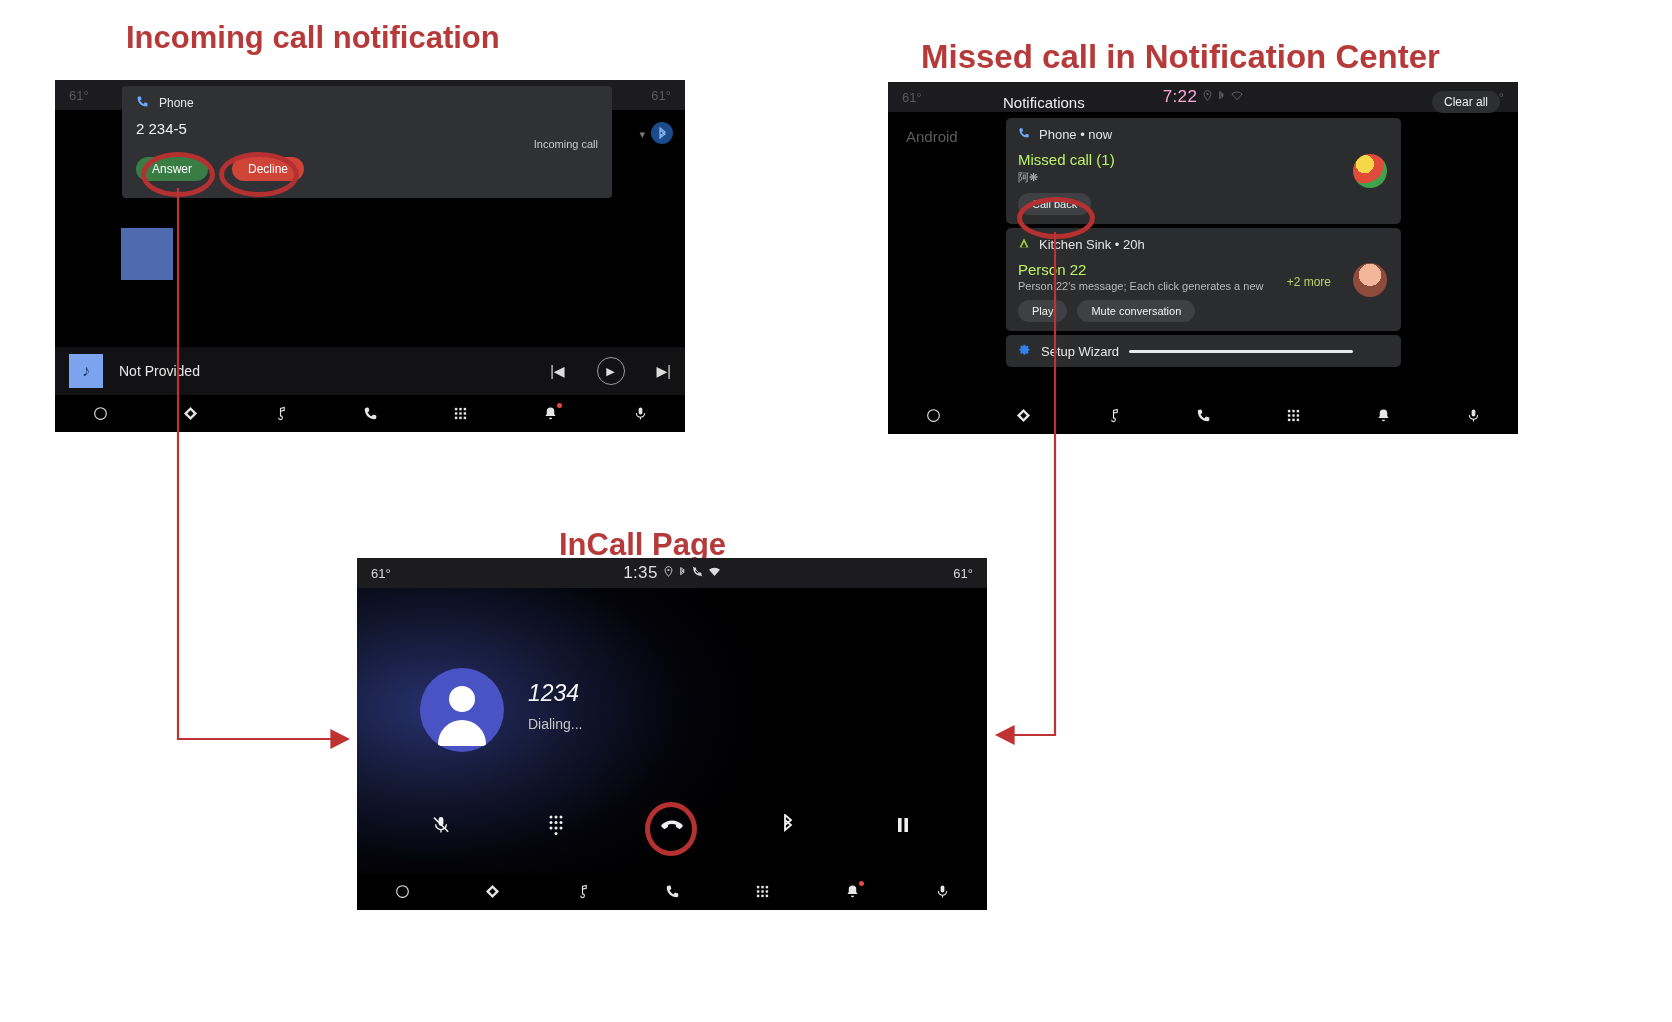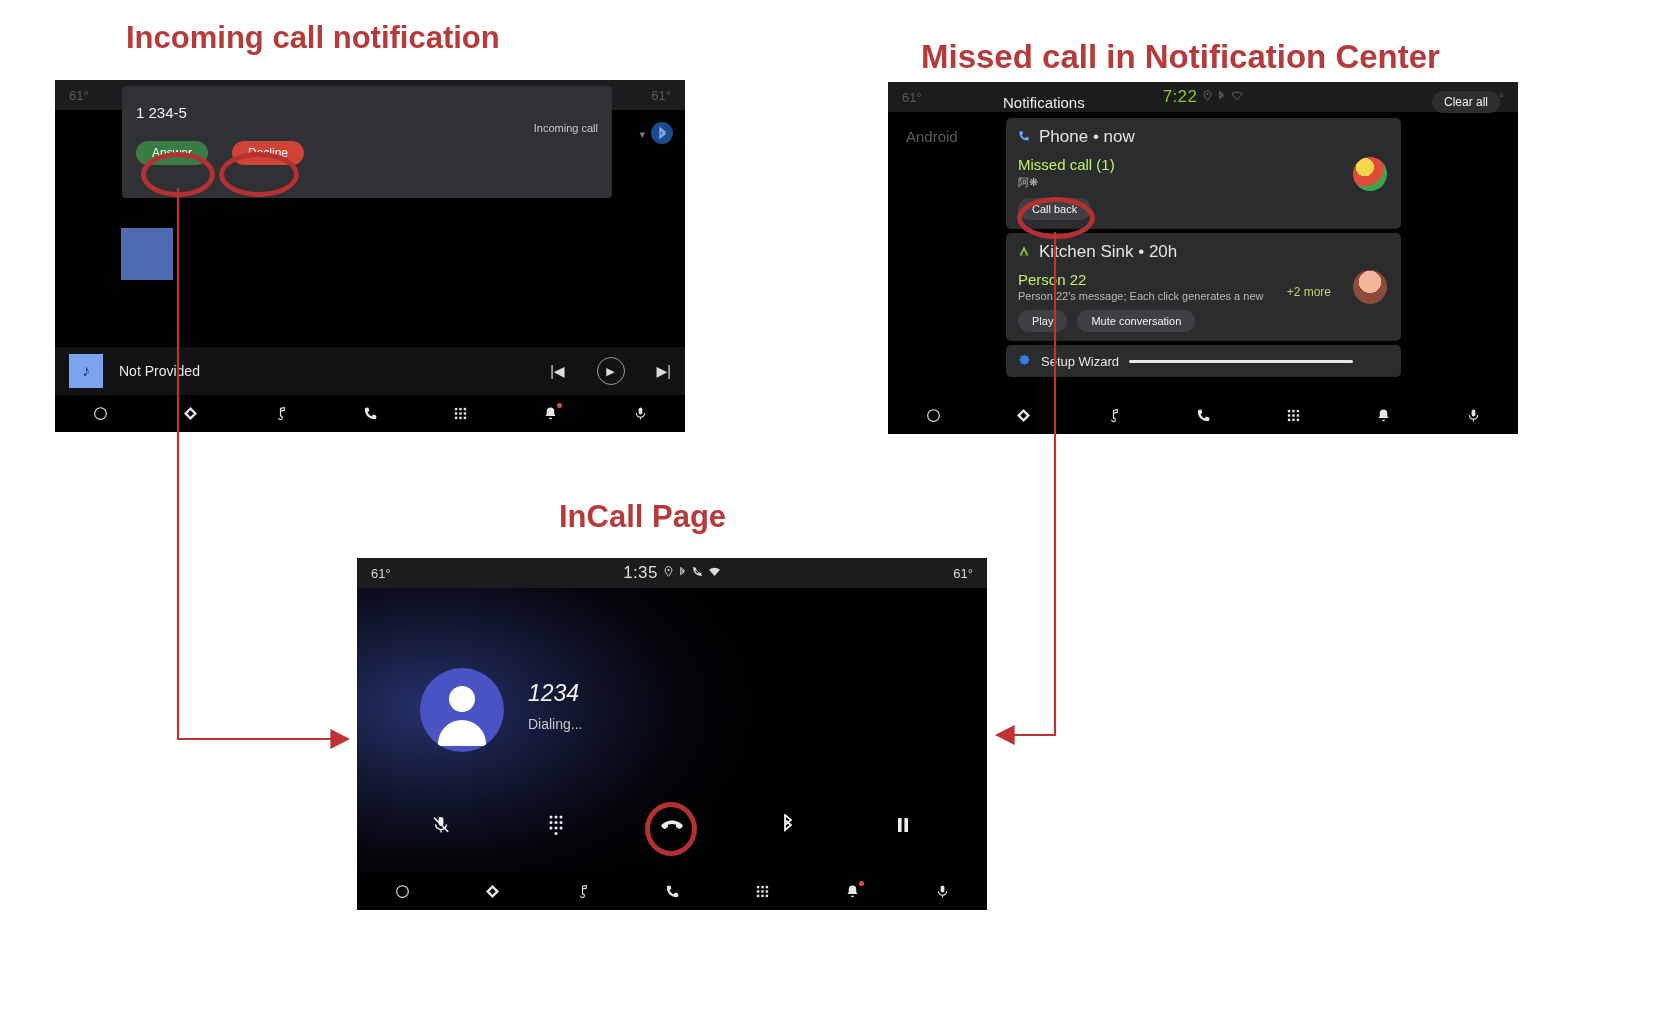--- a/index.html
+++ b/index.html
@@ -14,21 +14,21 @@
 
   .fig-title {
     position: absolute;
     color: #b73a3a;
     font-weight: bold;
     font-family: "Liberation Sans", sans-serif;
     white-space: nowrap;
   }
   #title-incoming { left: 126px; top: 20px; font-size: 31px; }
   #title-missed   { left: 921px; top: 38px; font-size: 33px; }
-  #title-incall   { left: 559px; top: 499px; font-size: 31px; }
+  #title-incall   { left: 559px; top: 527px; font-size: 31px; }
 
   
   .screen {
     position: absolute;
     background: #000;
     overflow: hidden;
   }
   .statusbar {
     position: absolute; left: 0; top: 0; width: 100%;
     height: 30px;
@@ -163,21 +163,21 @@
   }
   .notif-card {
     background: #2b2c2e;
     border-radius: 5px;
     margin-bottom: 4px;
     padding: 9px 12px;
     position: relative;
   }
   .nc-head {
     display: flex; align-items: center; gap: 9px;
-    color: #e3e3e3; font-size: 17px;
+    color: #e3e3e3; font-size: 13px;
   }
   .nc-head .nc-appicon { font-size: 12px; }
   .nc-title { margin-top: 9px; color: #bef264; font-size: 15px; }
   .nc-body  { margin-top: 2px; color: #b9b9b9; font-size: 11px;
               white-space: nowrap; overflow: hidden; text-overflow: clip;
               max-width: 300px; }
   .nc-actions { margin-top: 8px; display: flex; gap: 10px; }
   .nc-btn {
     background: #3f4043; color: #f1f1f1;
     border: none; border-radius: 13px;
@@ -279,21 +279,29 @@
     <div id="p1-bg-label">B</div>
     <div id="p1-bg-chevron">▾</div>
     <div id="p1-bg-bt">
       <svg width="11" height="13" viewBox="0 0 11 13">
           <path d="M3 3l5 4-5 4V1l5 4-5 4" fill="none" stroke="#8ab4f8" stroke-width="1.3"></path>
         </svg>
     </div>
     <div id="p1-bg-tile"></div>
 
     <div class="heads-up">
-      <div class="hu-title">1 234-5</div>
+      <div class="hu-app">
+        <span class="hu-app-icon">
+          <svg width="13" height="13" viewBox="0 0 16 16">
+              <path d="M3.5 1.8c-.8 0-1.6.7-1.6 1.6 0 6 4.7 10.7 10.7 10.7.9 0 1.6-.8 1.6-1.6v-1.9c0-.4-.3-.7-.6-.8l-2.5-.6c-.3-.1-.7.1-.9.4l-.9 1.4c-1.9-.9-3.5-2.5-4.4-4.4l1.4-.9c.3-.2.5-.5.4-.9l-.6-2.5c-.1-.3-.4-.6-.8-.6z" fill="#6ea8fb"></path>
+            </svg>
+        </span>
+        <span>Phone</span>
+      </div>
+      <div class="hu-title">2 234-5</div>
       <div class="hu-sub">Incoming call</div>
       <div class="hu-actions">
         <button class="hu-btn answer">Answer</button>
         <button class="hu-btn decline">Decline</button>
       </div>
     </div>
 
     <div class="mediabar">
       <div class="media-art">♪</div>
       <div class="media-title">Not Provided</div>
@@ -354,21 +362,21 @@
           </svg>
         </div>
     </div>
   </div>
 
   <div class="screen" id="panel-notif">
 
     <div class="statusbar">
       <span class="sb-temp-left">61°</span>
       <div class="sb-center">
-        <span class="sb-clock" style="color:#84cc16">7:22</span>
+        <span class="sb-clock" style="color:#f9a8d4">7:22</span>
         <span class="sb-icons">
           <span>
             <svg width="9" height="11" viewBox="0 0 10 12">
                 <path d="M5 .6C2.9.6 1.2 2.3 1.2 4.4 1.2 7.3 5 11.4 5 11.4S8.8 7.3 8.8 4.4C8.8 2.3 7.1.6 5 .6z" fill="none" stroke="#6b6b6b" stroke-width="1"></path>
                 <circle cx="5" cy="4.3" r="1.2" fill="#6b6b6b"></circle>
               </svg></span>
           <span>
             <svg width="9" height="12" viewBox="0 0 10 12">
                 <path d="M3 3l4 3-4 3V1l4 3-4 3" fill="none" stroke="#6b6b6b" stroke-width="1"></path>
               </svg></span>

